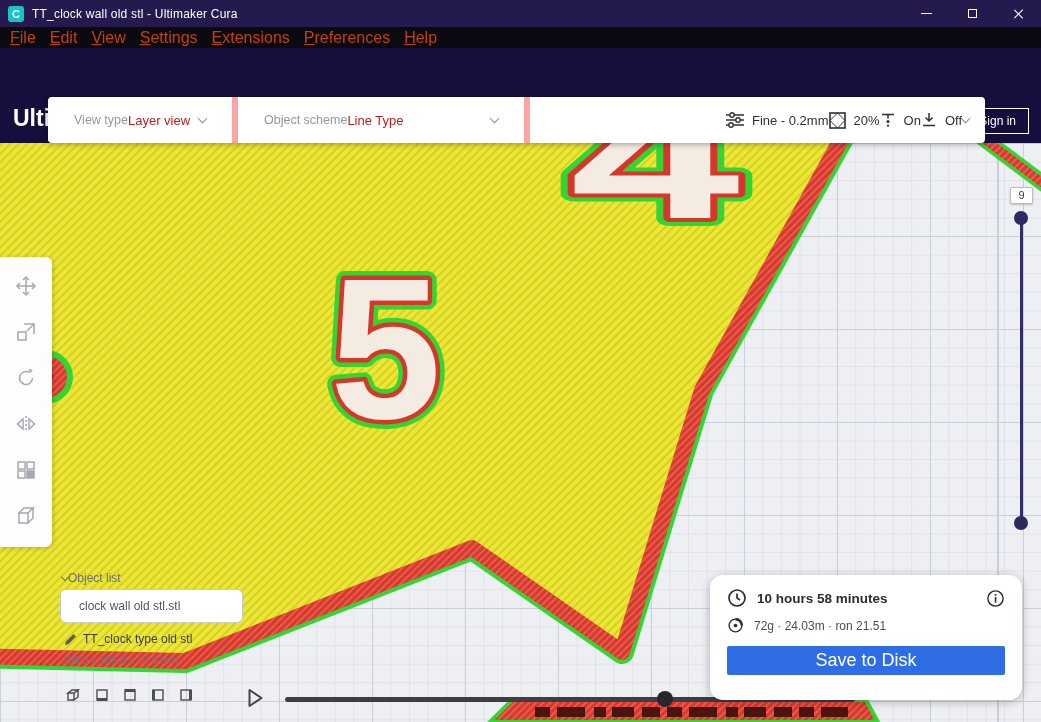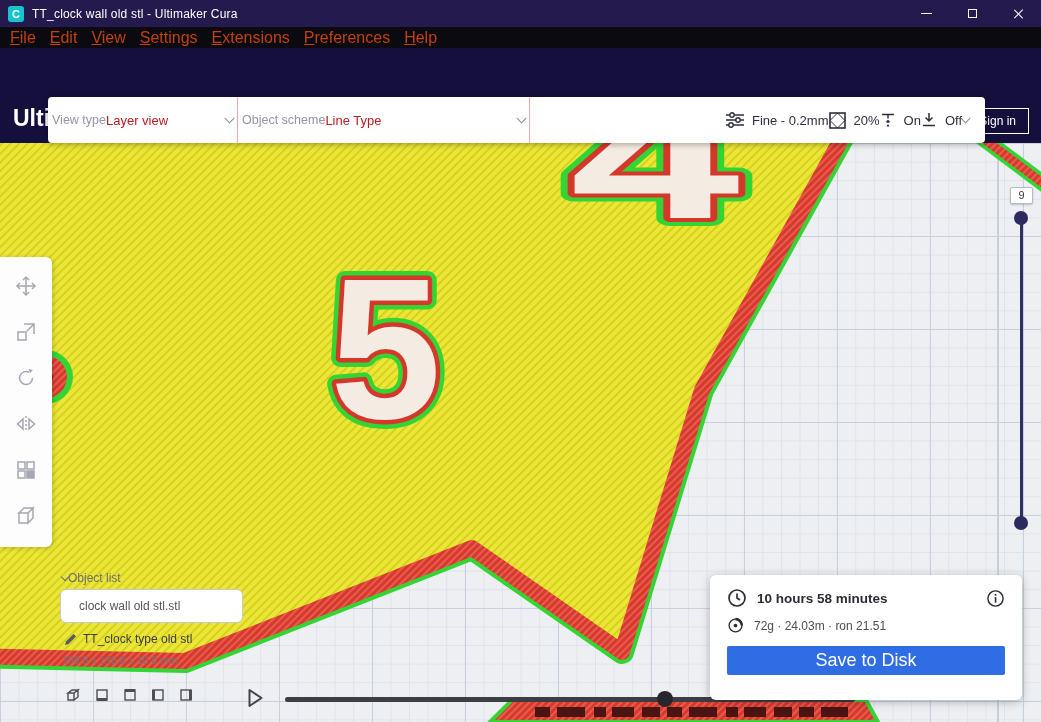--- a/index.html
+++ b/index.html
@@ -29,21 +29,21 @@
   .brand .b{font-weight:700}
   .brand .l{font-weight:300;margin-left:7px}
   .stage-tabs{position:absolute;left:50%;top:58px;transform:translateX(-50%);display:flex;align-items:center;gap:30px}
   .stage-tab{color:#fff;font-size:13px;letter-spacing:1.6px;padding:8px 6px}
   .stage-tab.active{background:#fff;color:#17113f;padding:8px 26px}
   .header-actions{position:absolute;right:12px;top:60px;display:flex;gap:10px}
   .hdr-btn{border:1px solid #fff;color:#fff;font-size:12px;padding:5px 12px;background:transparent}
 
   
   .view-toolbar{position:absolute;left:48px;top:97px;width:937px;height:46px;background:#fff;border-radius:4px;box-shadow:0 1px 6px rgba(0,0,0,.35);display:flex;align-items:stretch;z-index:40}
-  .tb-section{display:flex;align-items:center;padding:0 4px;border-right:1px solid #fca5a5}
+  .tb-section{display:flex;align-items:center;padding:0 26px;border-right:6px solid #fca5a5}
   .tb-s1{width:190px}
   .tb-s2{width:292px}
   .tb-s3{flex:1;border-right:none;justify-content:flex-end;padding:0 16px}
   .tb-label{font-size:12.5px;color:#9595a5}
   .tb-value{font-size:13px;color:#b91c1c;}
   .chev{width:7px;height:7px;border-right:1.6px solid #8d8d9c;border-bottom:1.6px solid #8d8d9c;transform:rotate(45deg);margin-top:-4px}
   .chev.auto{margin-left:auto}
   .tb-group{display:flex;align-items:center;gap:8px}
   .tb-strong{font-size:13px;color:#2f2f3c}
 
@@ -77,21 +77,21 @@
   .model-name-row{position:absolute;left:64px;top:489px;display:flex;align-items:center;gap:6px;font-size:12px;color:#3c3c44}
   .model-dims{position:absolute;left:62px;top:511px;font-size:10.5px;color:#73737b}
 
   
   .view-presets{position:absolute;left:64px;top:544px;display:flex;gap:12px;align-items:center}
   .play-btn{position:absolute;left:246px;top:545px}
   .timeline{position:absolute;left:285px;top:554px;width:570px;height:5px;background:#3d3d44;border-radius:3px}
   .timeline-handle{position:absolute;left:657px;top:548px;width:16px;height:16px;border-radius:50%;background:#26262c}
 
   
-  .summary-card{position:absolute;left:710px;top:432px;width:312px;height:125px;background:#fff;border-radius:6px;box-shadow:0 2px 10px rgba(0,0,0,.25);padding:13px 17px}
+  .summary-card{position:absolute;left:710px;top:432px;width:312px;height:125px;background:#fff;border-radius:13px;box-shadow:0 2px 10px rgba(0,0,0,.25);padding:13px 17px}
   .sum-row{display:flex;align-items:center;gap:10px}
   .sum-time{font-size:13.5px;font-weight:bold;color:#2c2c33;flex:1}
   .sum-material{font-size:12px;color:#4c4c54}
   .save-btn{margin-top:12px;width:100%;height:29px;background:#2e6de4;color:#fff;border:none;font-size:18px;border-radius:2px}
 </style>
 </head>
 <body>
 
 <div class="titlebar">
   <div class="app-logo">C</div>

